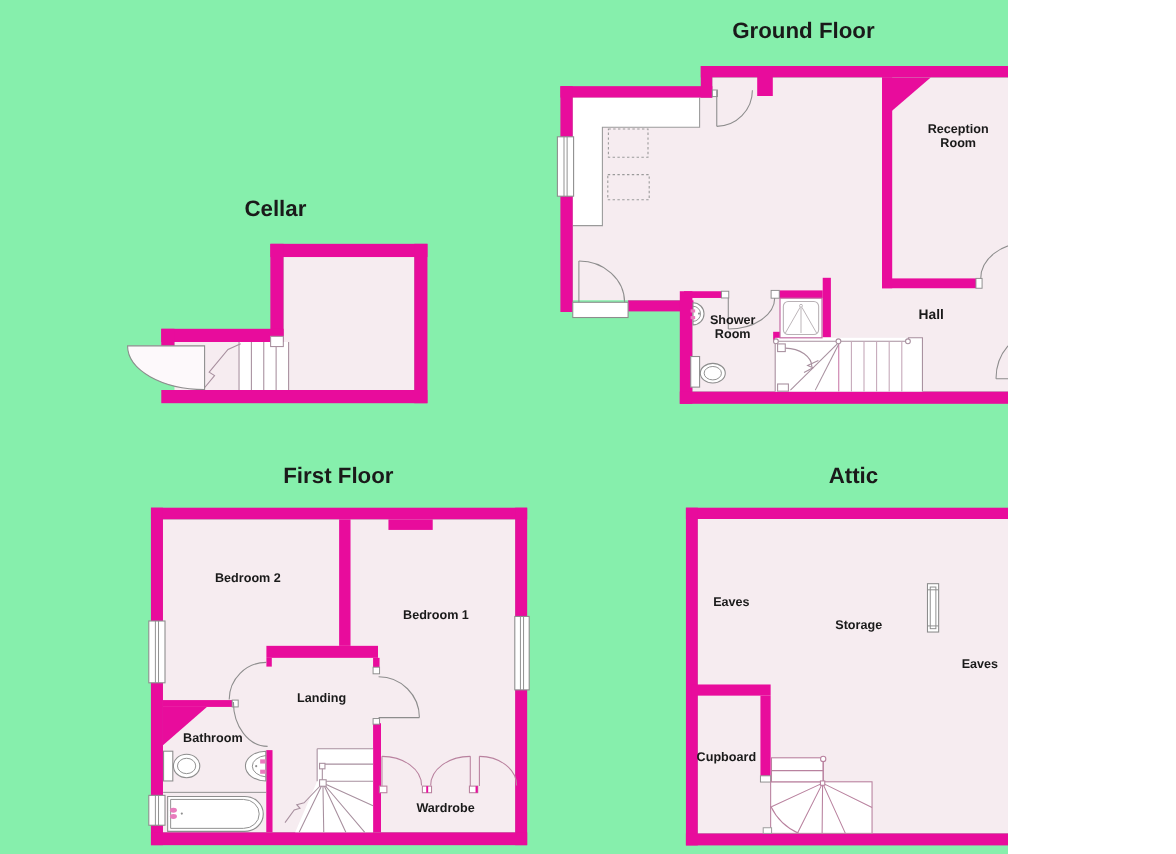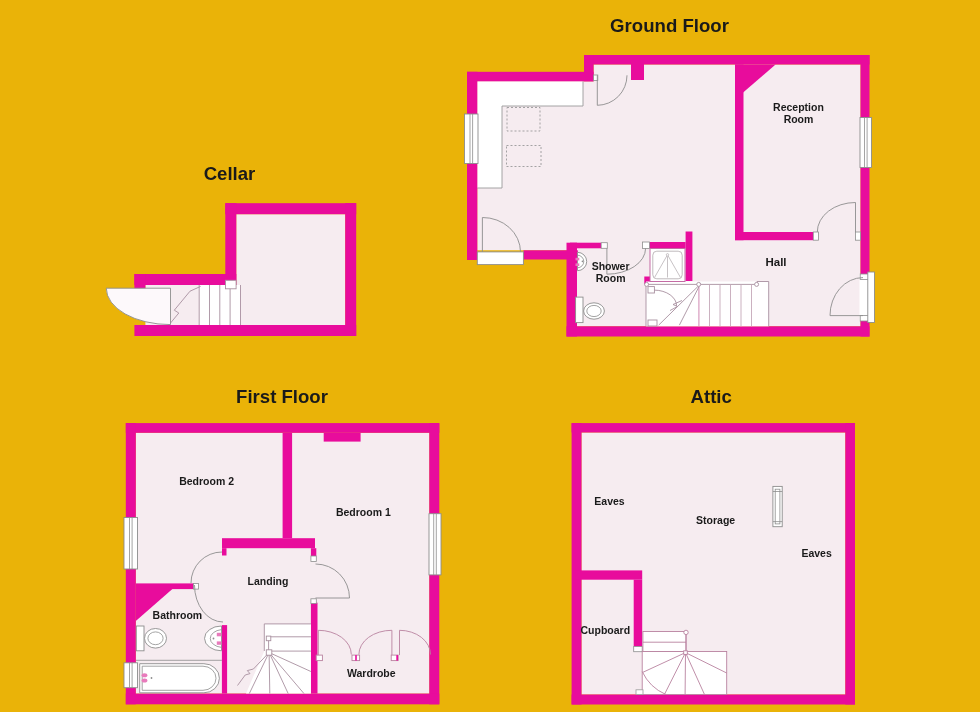--- a/index.html
+++ b/index.html
@@ -1,16 +1,16 @@
 <!DOCTYPE html>
 <html><head>
 <meta charset="utf-8">
 <style>
   html,body{margin:0;padding:0;background:#ffffff;}
-  #page{width:980px;height:712px;position:relative;background:#eab308;overflow:hidden;}
+  #page{width:840px;height:712px;position:relative;background:#86efac;overflow:hidden;}
   svg{display:block;}
   text{font-family:"Liberation Sans",sans-serif;fill:#1a1a1a;}
   .title{font-size:18.6px;font-weight:bold;}
   .lbl{font-size:10.5px;font-weight:bold;letter-spacing:0px;}
 </style>
 </head>
 <body>
 <div id="page">
 <svg width="980" height="712" viewBox="0 0 980 712">
 

